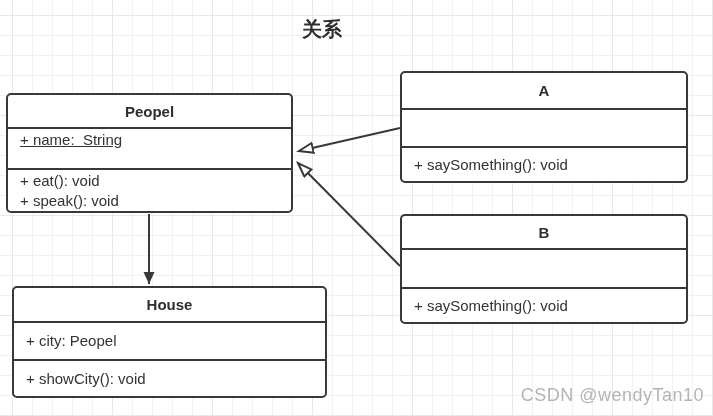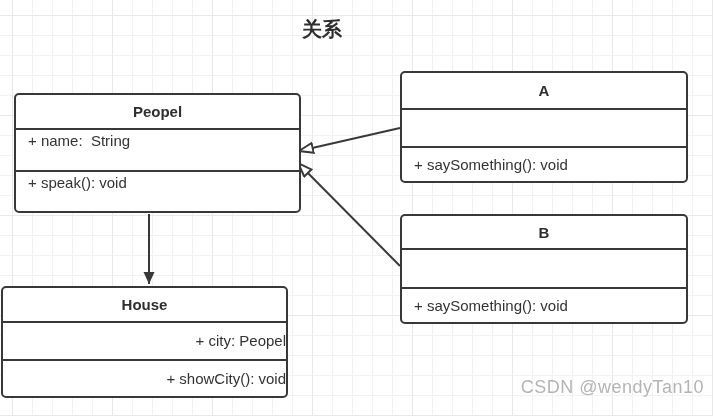--- a/index.html
+++ b/index.html
@@ -67,21 +67,21 @@
     color: #333333;
     white-space: pre;
   }
   .center-v {
     display: flex;
     flex-direction: column;
     justify-content: center;
   }
   .watermark {
     position: absolute;
-    top: 377px;
+    top: 385px;
     right: 9px;
     font-size: 18px;
     color: #b4b4b4;
     letter-spacing: 0.5px;
     white-space: nowrap;
   }
 </style>
 </head>
 <body>
 
@@ -96,47 +96,48 @@
       </marker>
       <marker id="solidTriangle" markerUnits="userSpaceOnUse" markerWidth="16" markerHeight="14" refX="12" refY="6" orient="auto">
         <path d="M0,0.5 L12,6 L0,11.5 Z" fill="#383838"></path>
       </marker>
     </defs>
     <line x1="400" y1="128" x2="299" y2="151" stroke="#383838" stroke-width="2" marker-end="url(#hollowTriangle)"></line>
     <line x1="400" y1="266" x2="298" y2="163" stroke="#383838" stroke-width="2" marker-end="url(#hollowTriangle)"></line>
     <line x1="149" y1="214" x2="149" y2="284" stroke="#383838" stroke-width="2" marker-end="url(#solidTriangle)"></line>
   </svg>
 
-  <div class="uml-class" style="left:6px; top:93px; width:287px; height:120px;margin-left:8px;">
+  <div class="uml-class" style="left:6px; top:93px; width:287px; height:120px;">
     <div class="cls-title" style="height:35px;">Peopel</div>
-    <div class="cls-attrs section-pad2" style="height:42px;">
+    <div class="cls-attrs section-pad2" style="height:42px;text-decoration:underline;">
       <div class="member">+ name:  String</div>
     </div>
     <div class="cls-methods section-pad2">
+      <div class="member">+ eat(): void</div>
       <div class="member">+ speak(): void</div>
     </div>
   </div>
 
   <div class="uml-class" style="left:400px; top:71px; width:288px; height:112px;">
     <div class="cls-title" style="height:37px;">A</div>
     <div class="cls-attrs" style="height:38px;"></div>
     <div class="cls-methods center-v">
       <div class="member">+ saySomething(): void</div>
     </div>
   </div>
 
   <div class="uml-class" style="left:400px; top:214px; width:288px; height:110px;">
     <div class="cls-title" style="height:34px;">B</div>
     <div class="cls-attrs" style="height:39px;"></div>
     <div class="cls-methods center-v">
       <div class="member">+ saySomething(): void</div>
     </div>
   </div>
 
-  <div class="uml-class" style="left:1px; top:286px; width:287px; height:112px;text-align:right;">
+  <div class="uml-class" style="left:12px; top:286px; width:315px; height:112px;">
     <div class="cls-title" style="height:35px;">House</div>
     <div class="cls-attrs center-v" style="height:38px;">
       <div class="member">+ city: Peopel</div>
     </div>
     <div class="cls-methods center-v">
       <div class="member">+ showCity(): void</div>
     </div>
   </div>
 
   <div class="watermark">CSDN @wendyTan10</div>

